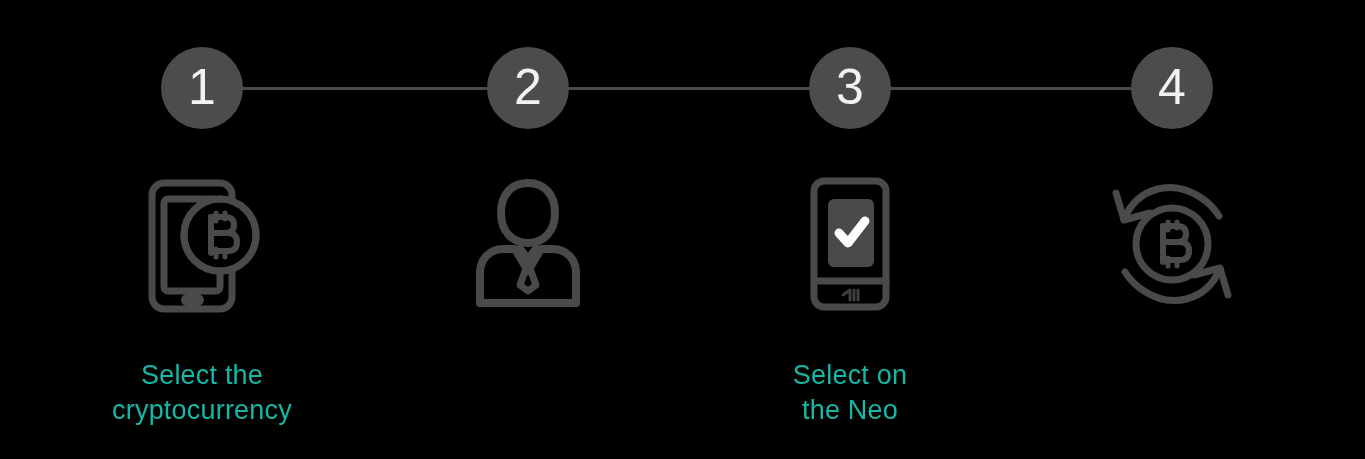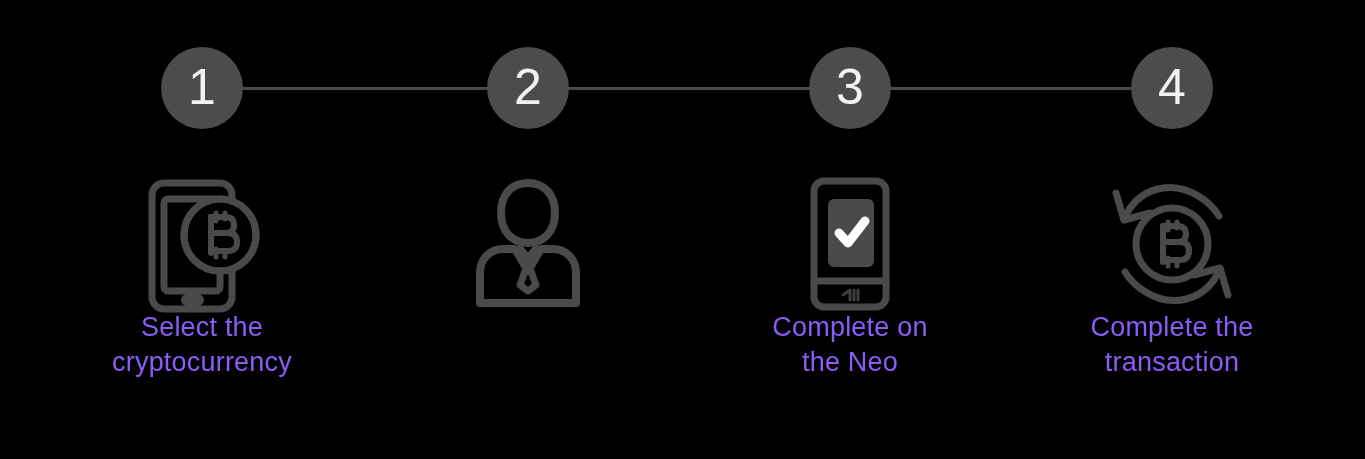--- a/index.html
+++ b/index.html
@@ -84,26 +84,27 @@
   .col-4 { left: 1022px; }
 
   .icon-wrap {
     height: 135px;
     display: flex;
     align-items: center;
     justify-content: center;
   }
 
   .caption {
-    color: #8b5cf6;
+    color: #14b8a6;
     font-size: 27px;
     line-height: 35px;
     font-weight: 400;
     letter-spacing: 0.2px;
     white-space: pre-line;
+    margin-top: 48px;
   }
 </style>
 </head>
 <body>
 
 <div class="stepper">
 
   <div class="progress-row">
 
     <div class="connector connector-1"></div>
@@ -183,21 +184,21 @@
           <rect x="22" y="8" width="72" height="126" rx="10" ry="10"></rect>
 
           <line x1="22" y1="108" x2="94" y2="108"></line>
 
           <rect x="36" y="26" width="46" height="68" rx="6" ry="6" fill="#4a4a4a" stroke="none"></rect>
           <path d="M47 60 L56 70 L73 48" stroke="#ffffff" stroke-width="9"></path>
 
           <path d="M51 122 L58 117 L58 127 M62 117 L62 127 M66 117 L66 127" stroke-width="3" opacity="0.85"></path>
         </svg>
       </div>
-      <div class="caption">Complete on
+      <div class="caption">Select on
 the Neo</div>
     </div>
 
     <div class="col col-4">
       <div class="icon-wrap">
         <svg width="128" height="140" viewBox="0 0 128 140" fill="none" stroke="#4a4a4a" stroke-width="7" stroke-linecap="round" stroke-linejoin="round">
 
           <path d="M16 46 C 30 14 64 6 92 24 C 100 29 106 35 111 43"></path>
           <path d="M8 20 L16 47 L42 40" stroke-width="7"></path>
 
@@ -206,18 +207,16 @@
 
           <circle cx="64" cy="71" r="36"></circle>
 
           <path d="M55 53 L55 89" stroke-width="6"></path>
           <path d="M60 49 L60 57 M69 49 L69 55" stroke-width="5"></path>
           <path d="M60 85 L60 93 M69 87 L69 93" stroke-width="5"></path>
           <path d="M55 53 L69 53 Q78 53 78 61 Q78 69 69 69 L55 69" stroke-width="6"></path>
           <path d="M55 69 L72 69 Q81 69 81 78 Q81 87 72 87 L55 87" stroke-width="6"></path>
         </svg>
       </div>
-      <div class="caption">Complete the
-transaction</div>
     </div>
 
   </div>
 </div>
 
 </body></html>

